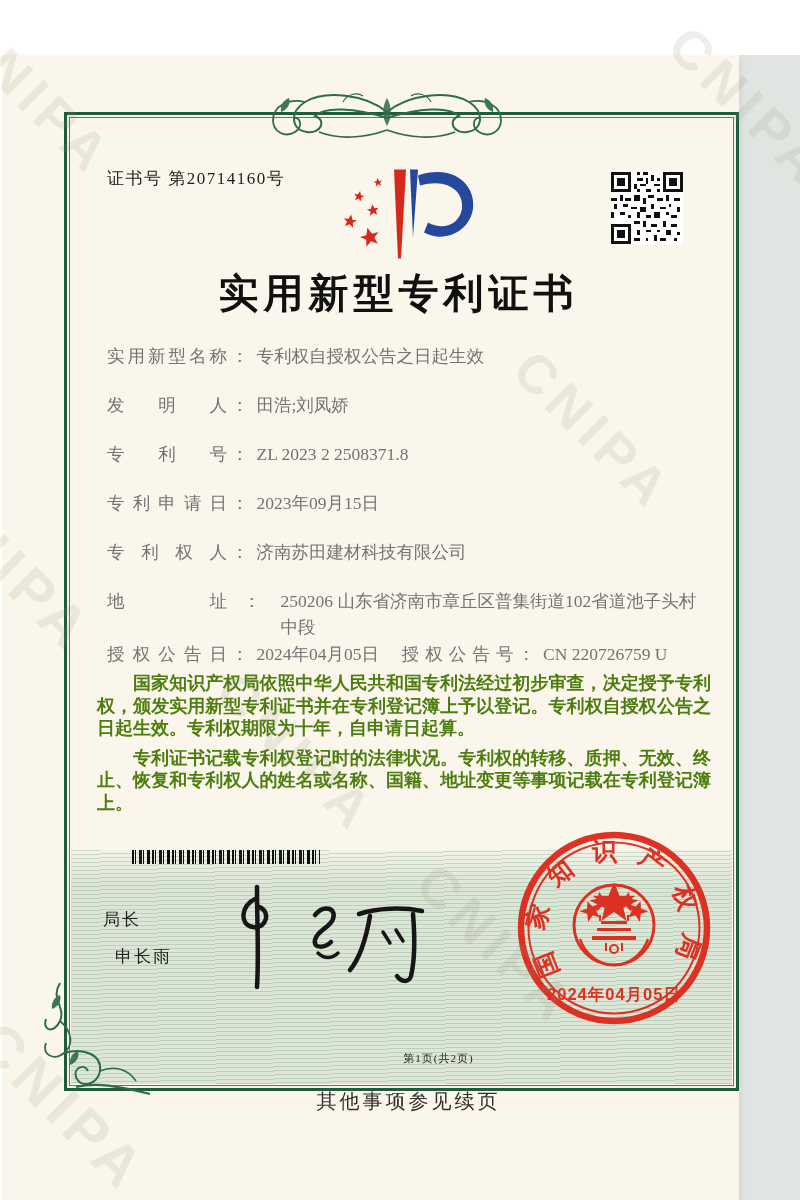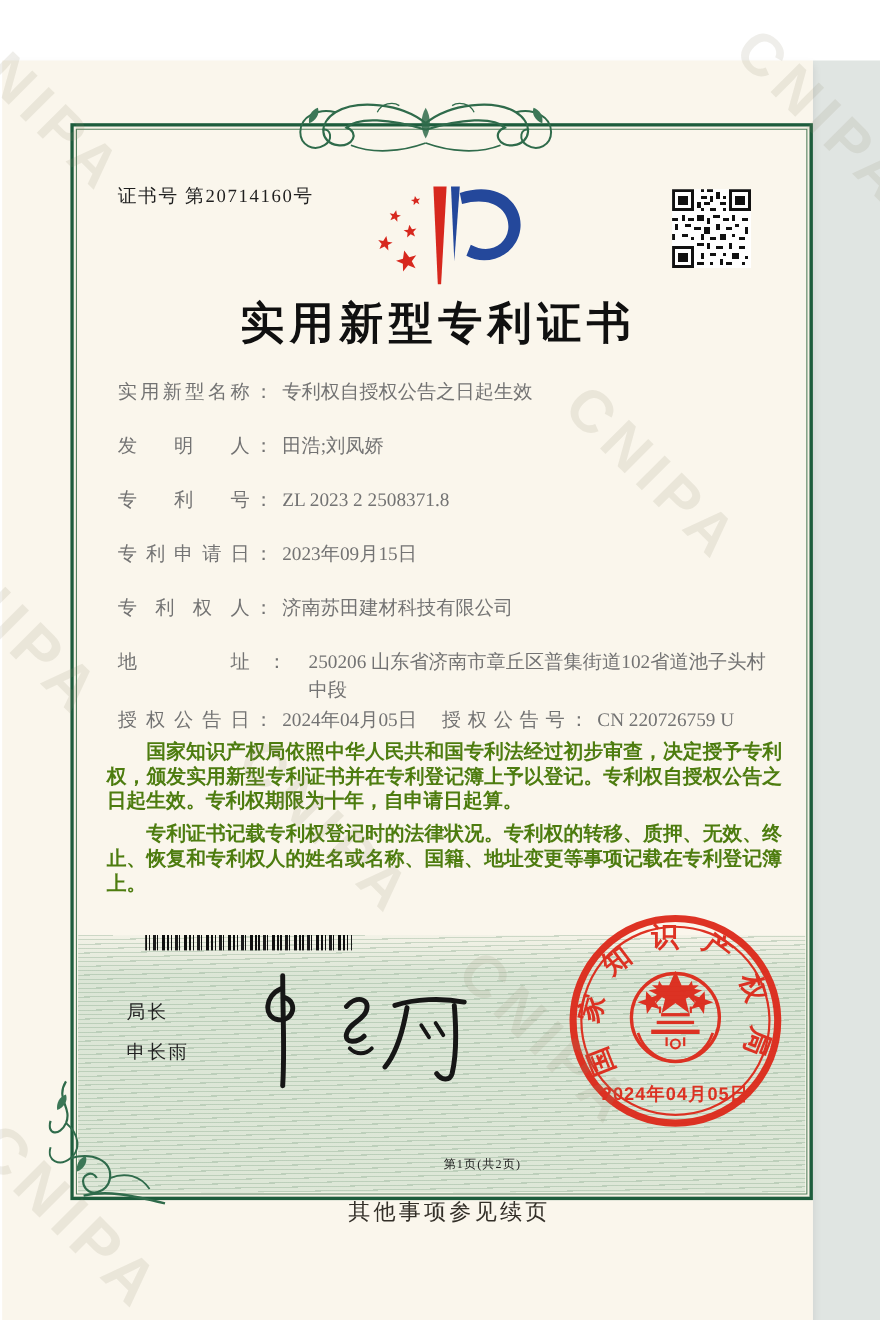--- a/index.html
+++ b/index.html
@@ -51,21 +51,21 @@
   .paras p{margin:0 0 7px;text-indent:2em;}
   .barcode{
     position:absolute;left:130px;top:795px;width:188px;height:14px;
     background:repeating-linear-gradient(90deg,
       #0e0e0e 0 2px, rgba(0,0,0,0) 2px 3px,
       #0e0e0e 3px 4px, rgba(0,0,0,0) 4px 7px,
       #1a1a1a 7px 10px, rgba(0,0,0,0) 10px 11px,
       #0e0e0e 11px 12px, rgba(0,0,0,0) 12px 15px,
       #0e0e0e 15px 18px, rgba(0,0,0,0) 18px 20px);
   }
-  .sig-title{position:absolute;left:113px;top:853px;font-family:Liberation Sans, sans-serif;font-size:17px;letter-spacing:2px;color:#222;}
+  .sig-title{position:absolute;left:101px;top:853px;font-family:Liberation Sans, sans-serif;font-size:17px;letter-spacing:2px;color:#222;}
   .sig-name{position:absolute;left:113px;top:890px;font-family:Liberation Mono, monospace;font-size:17px;letter-spacing:2px;color:#222;}
   .sig-hand{position:absolute;left:215px;top:828px;width:215px;height:110px;}
   .seal{position:absolute;left:512px;top:773px;width:200px;height:200px;opacity:.94;}
   .page-number{position:absolute;left:62px;top:996px;width:669px;text-align:center;font-size:11px;letter-spacing:1px;color:#1f1f1f;padding-left:40px;}
   .footer-note{position:absolute;left:62px;top:1033px;width:669px;text-align:center;font-size:20px;letter-spacing:3px;color:#332f28;transform:translateX(10px);}
   .wm{
     position:absolute;z-index:6;pointer-events:none;white-space:nowrap;
     font-family:"Liberation Sans","DejaVu Sans",sans-serif;font-weight:bold;
     font-size:54px;letter-spacing:7px;color:rgba(146,138,116,.15);
     transform:rotate(45deg);transform-origin:left top;

